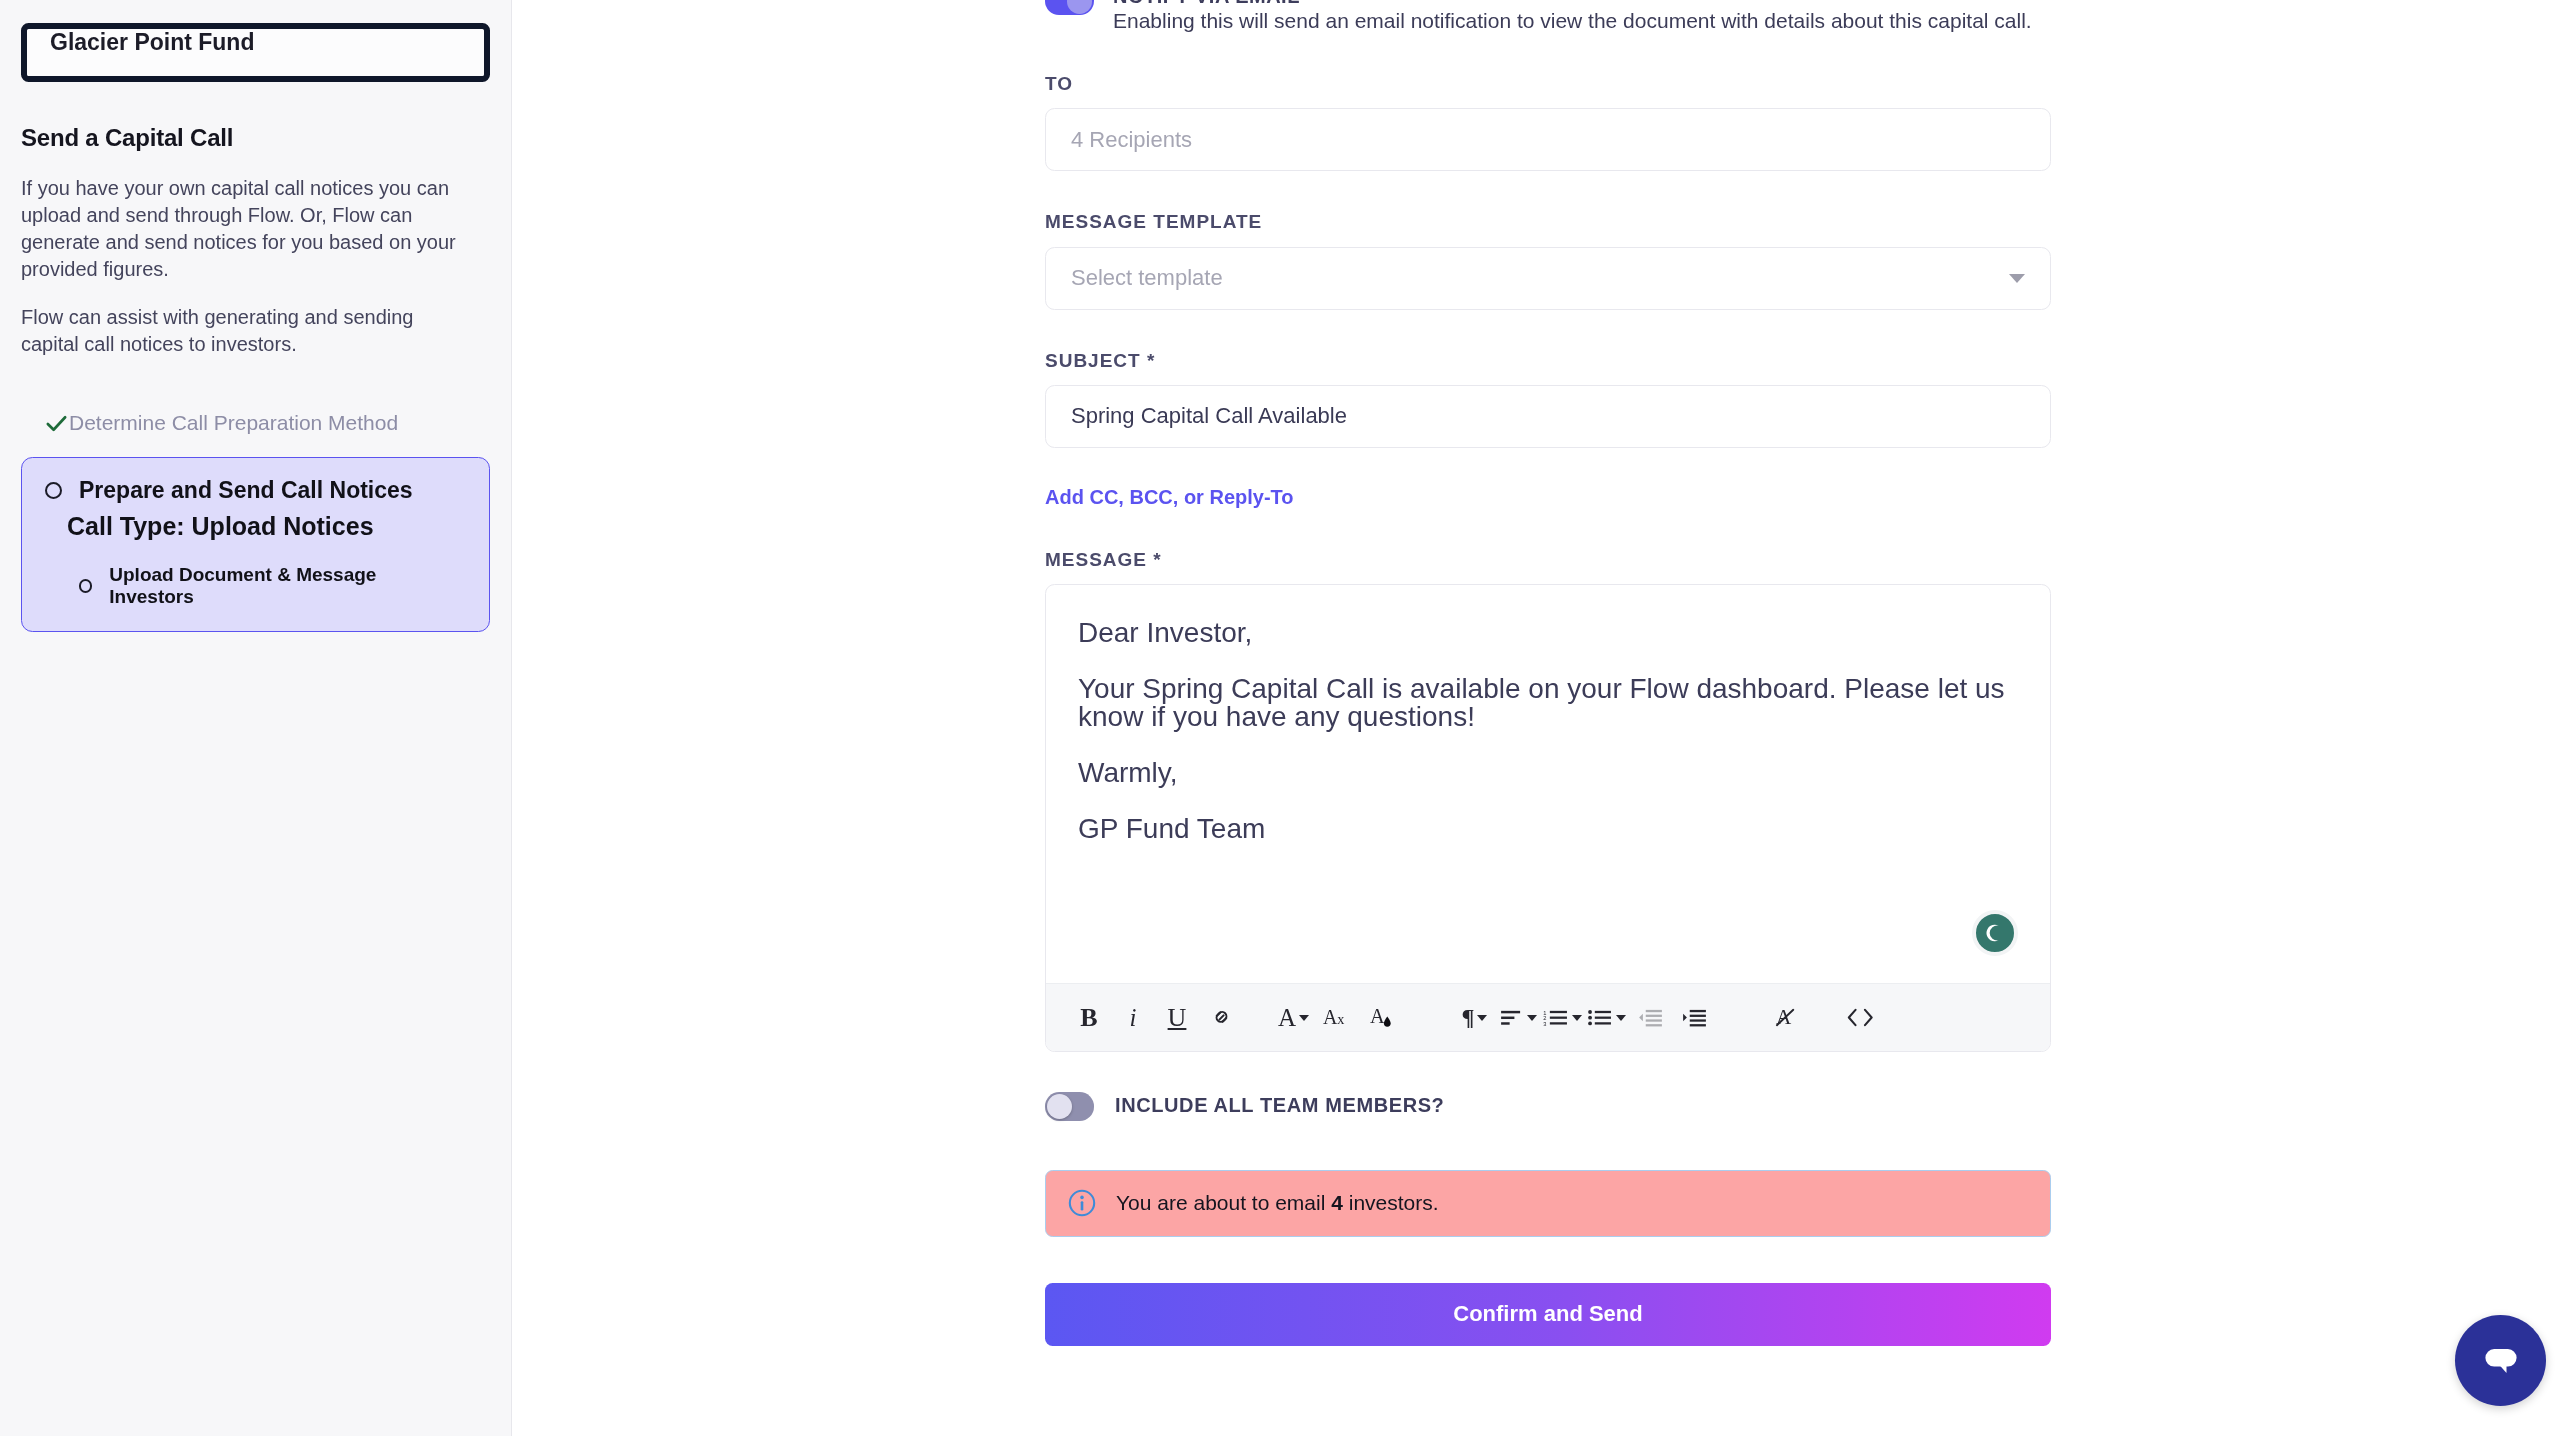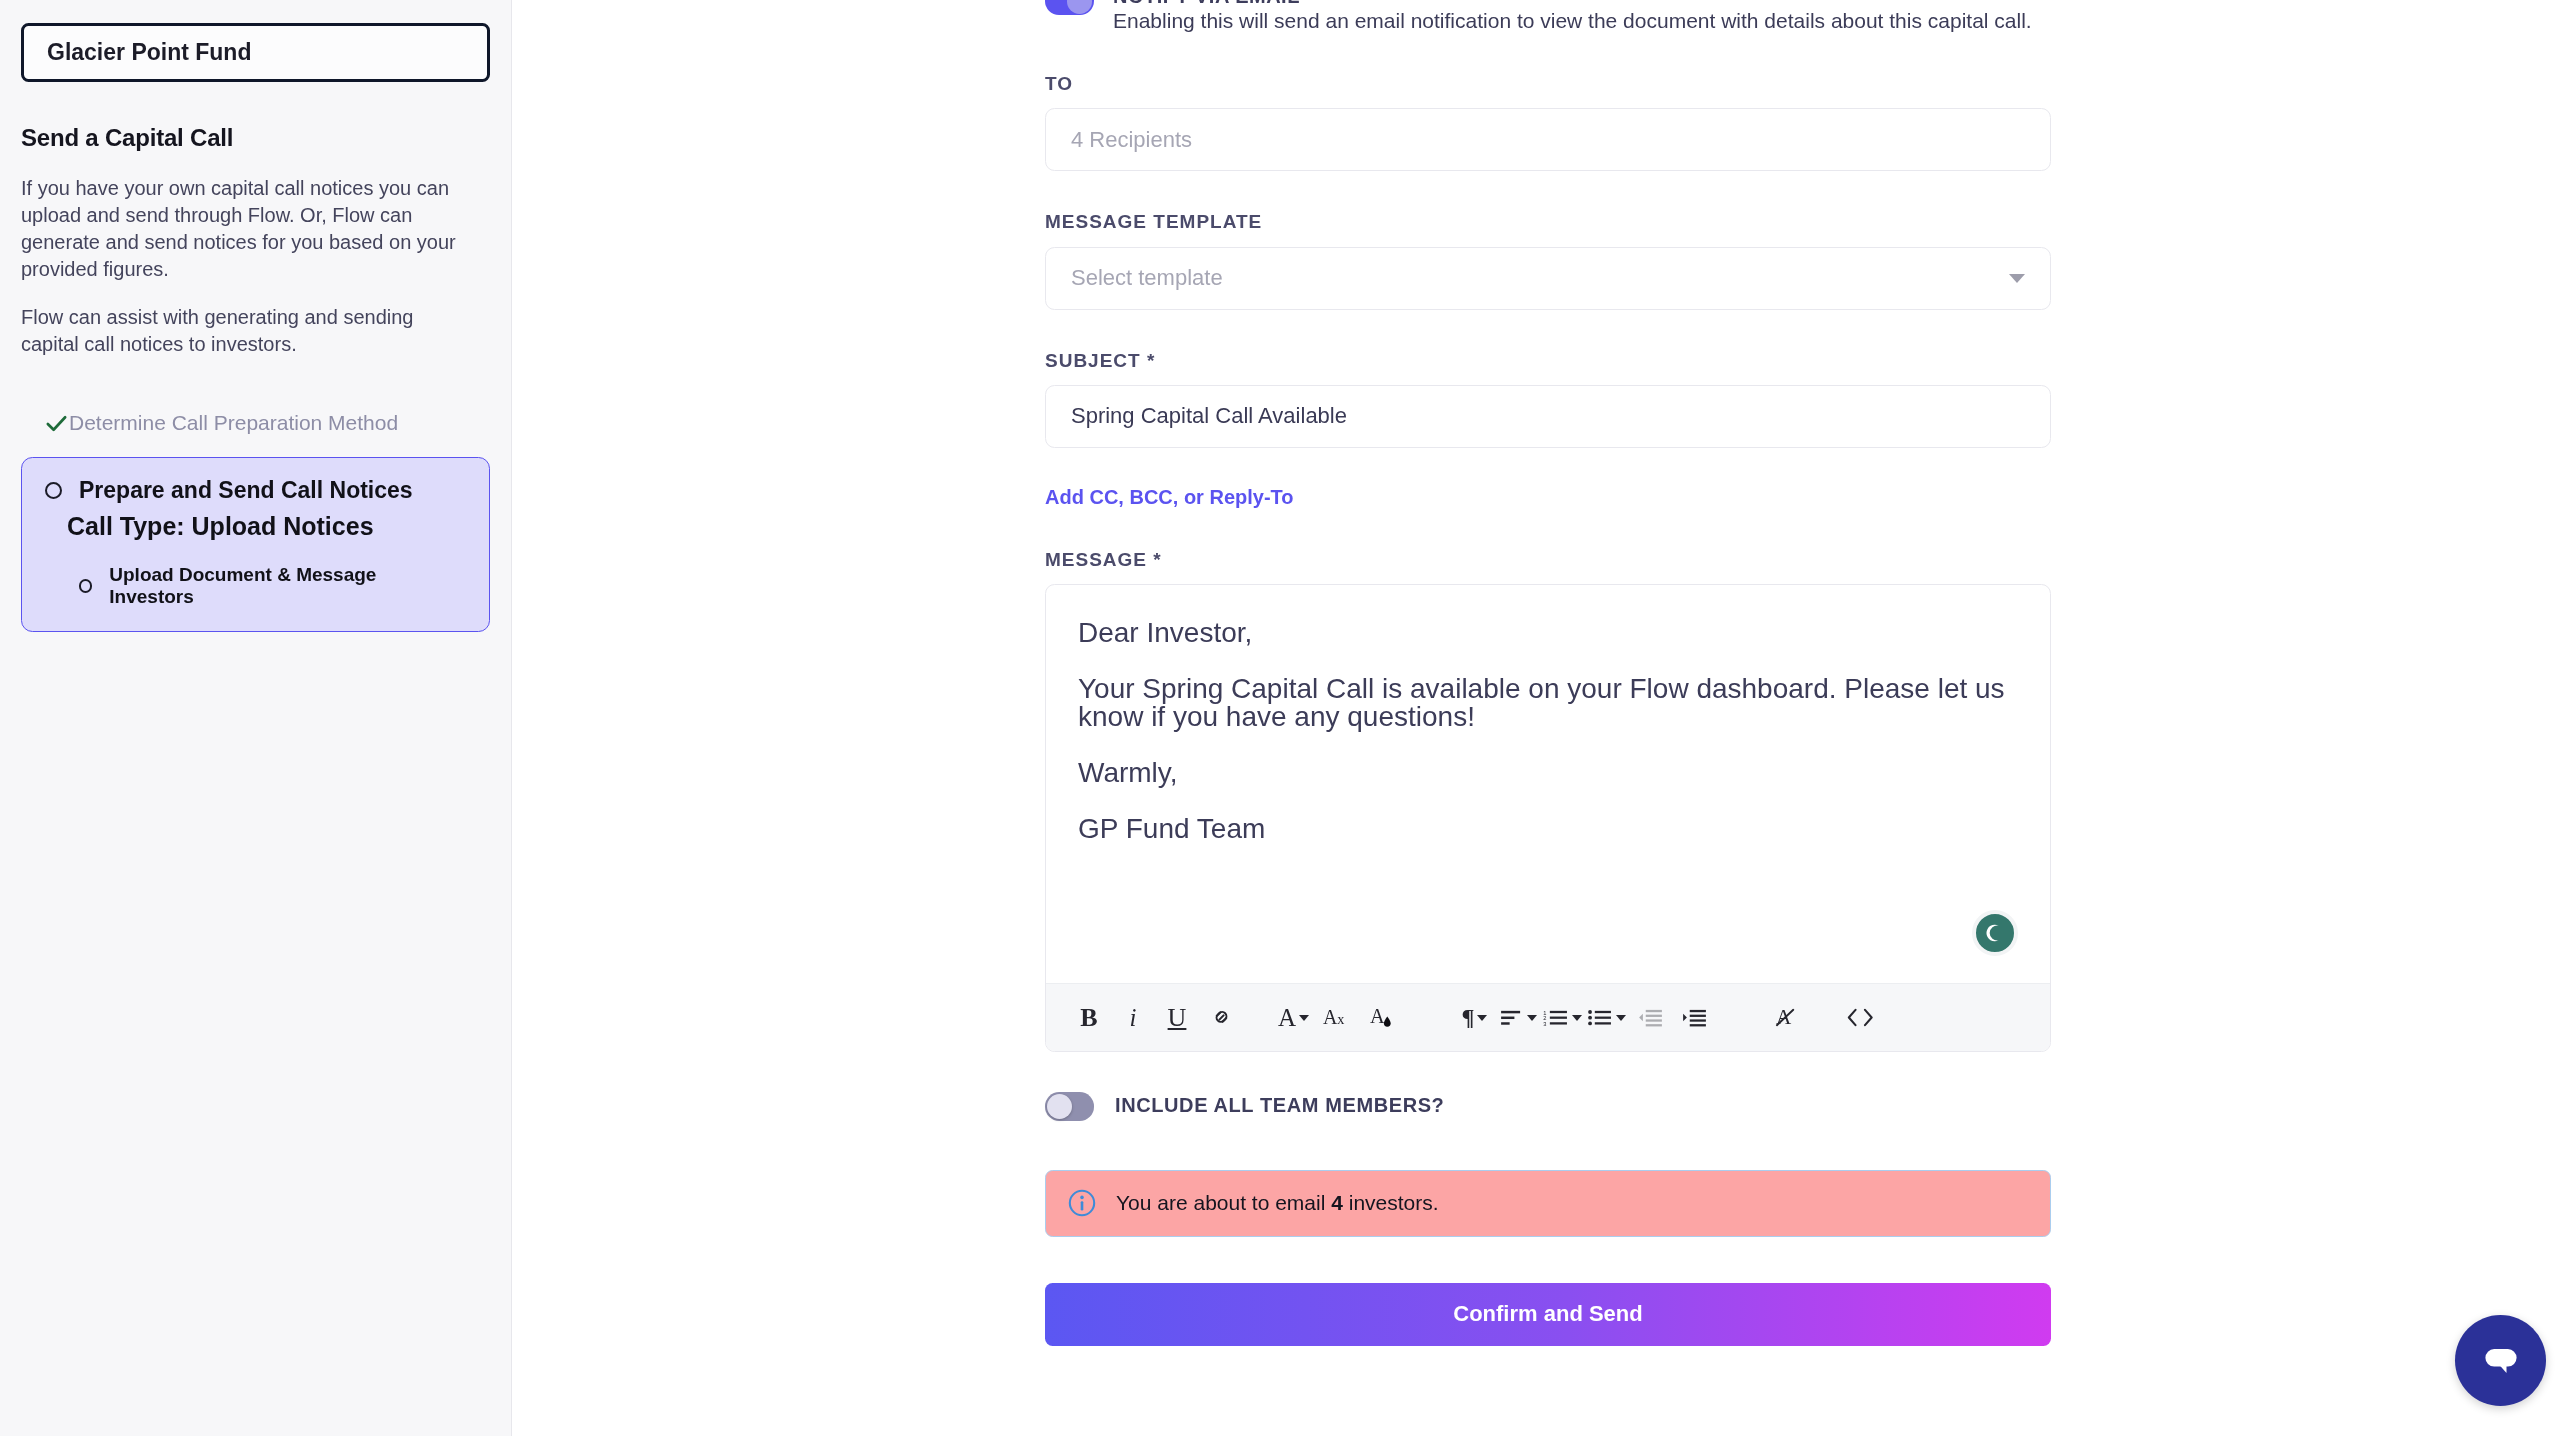--- a/index.html
+++ b/index.html
@@ -21,23 +21,23 @@
     flex: 0 0 512px;
   }
   .logo-row { display: flex; align-items: center; gap: 13.3px; padding: 17px 0 0 4.8px; height: 88px; }
   .logo-mark { width: 59px; height: 48px; display: block; }
   .logo-word { font-size: 44px; font-weight: 700; font-style: italic; letter-spacing: -1.4px; color: #05050a; font-family: "DejaVu Sans", sans-serif; line-height: 1; }
 
   .fund-box {
     margin-top: 23px;
     height: 59px;
     background: #fcfcfd;
-    border: 3px solid #0f172a;
+    border: 6px solid #0f172a;
     border-radius: 7.6px;
-    display: flex; align-items: center;
+    display: flex; align-items: flex-start;
     padding: 0 23px;
     font-size: 23px; font-weight: 700; color: #1c1c28;
   }
 
   .side-title { margin-top: 42px; font-size: 24px; font-weight: 700; color: #15151f; letter-spacing: -0.2px; }
   .side-para { margin-top: 21px; font-size: 20px; line-height: 1.35; color: #44445c; max-width: 447px; }
   .side-para.p2 { margin-top: 23px; }
 
   .steps { margin-top: 44px; }
   .step-done { display: flex; align-items: center; padding-left: 23px; height: 42px; }

